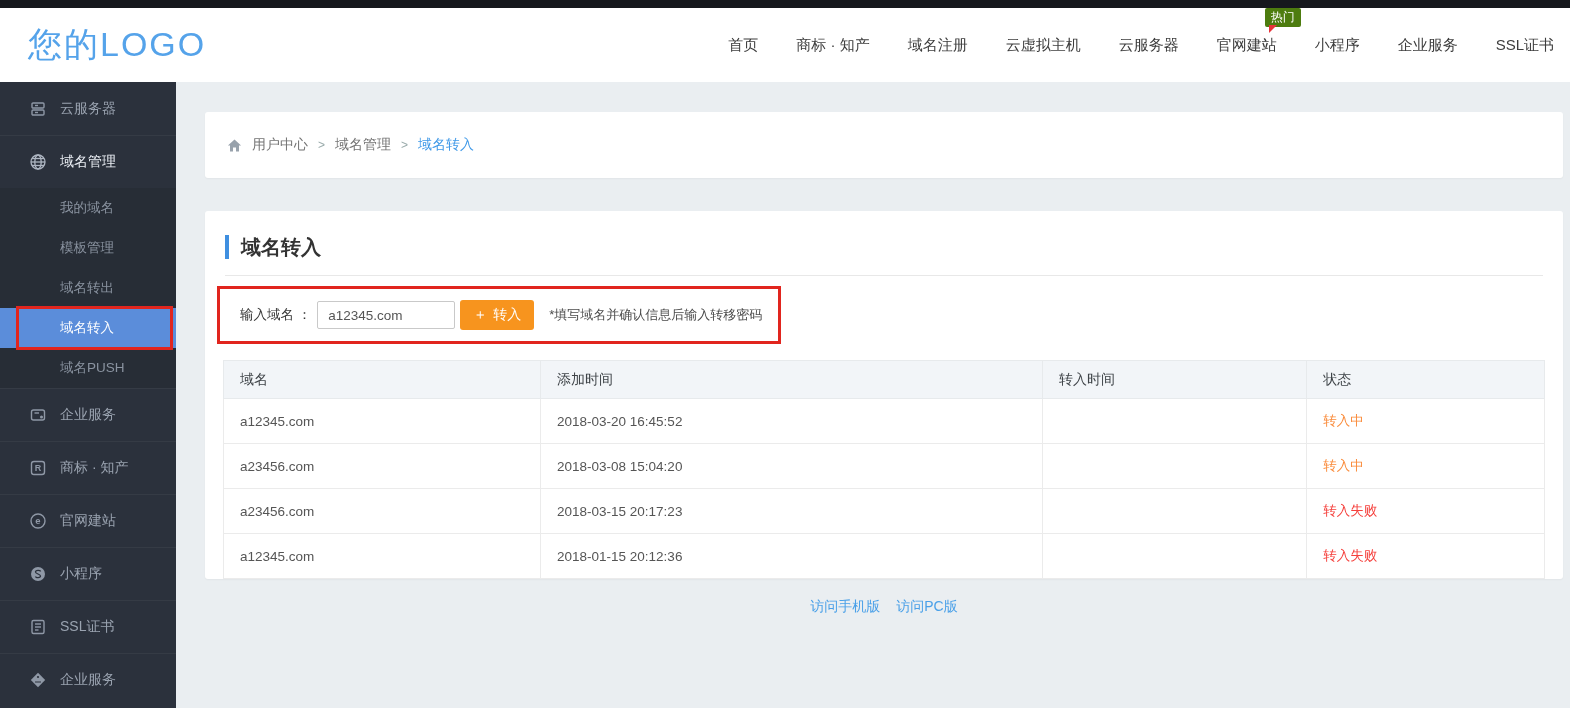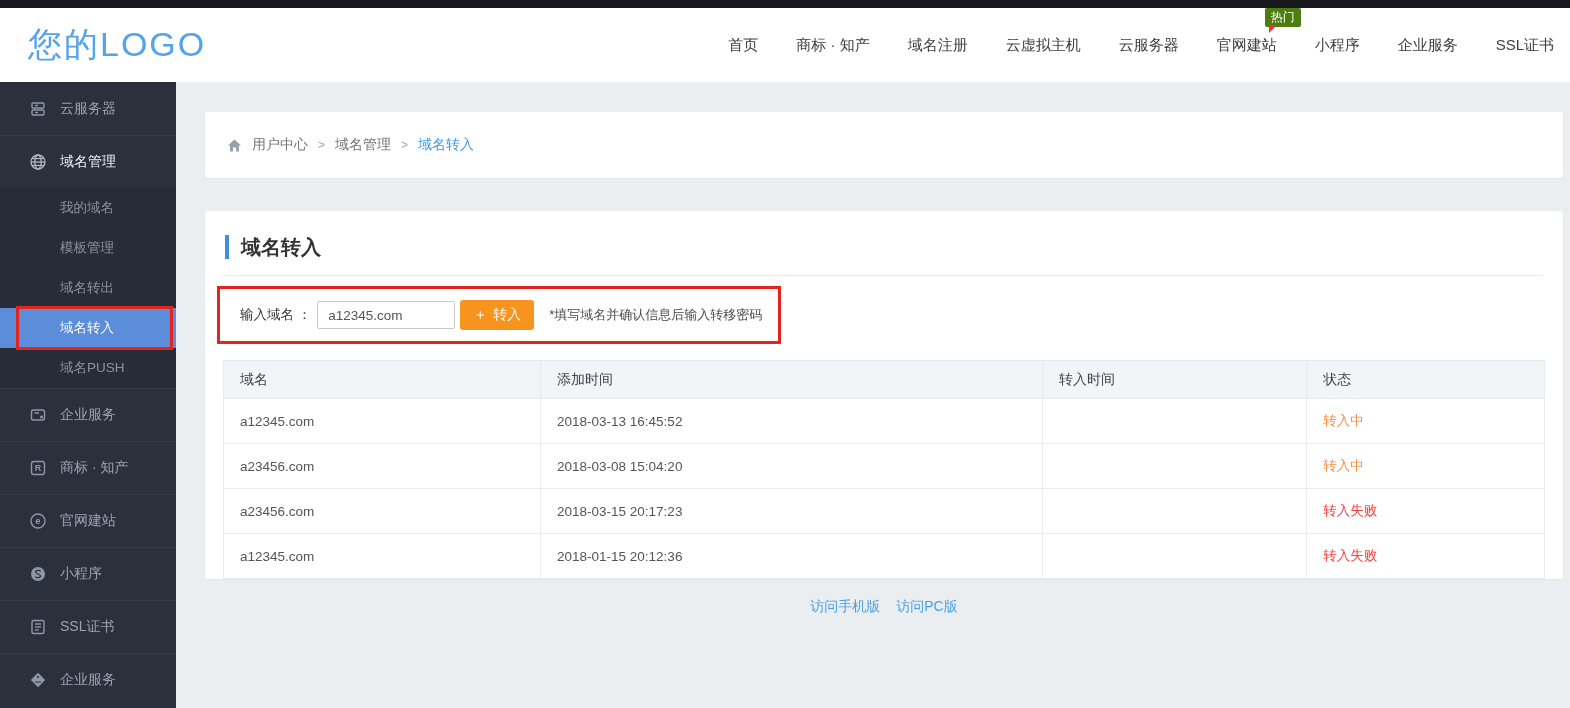--- a/index.html
+++ b/index.html
@@ -261,21 +261,21 @@
           <tr>
             <th>域名</th>
             <th>添加时间</th>
             <th>转入时间</th>
             <th>状态</th>
           </tr>
         </thead>
         <tbody>
           <tr>
             <td>a12345.com</td>
-            <td>2018-03-13 16:45:52</td>
+            <td>2018-03-20 16:45:52</td>
             <td></td>
             <td><span class="status-pending">转入中</span></td>
           </tr>
           <tr>
             <td>a23456.com</td>
             <td>2018-03-08 15:04:20</td>
             <td></td>
             <td><span class="status-pending">转入中</span></td>
           </tr>
           <tr>

